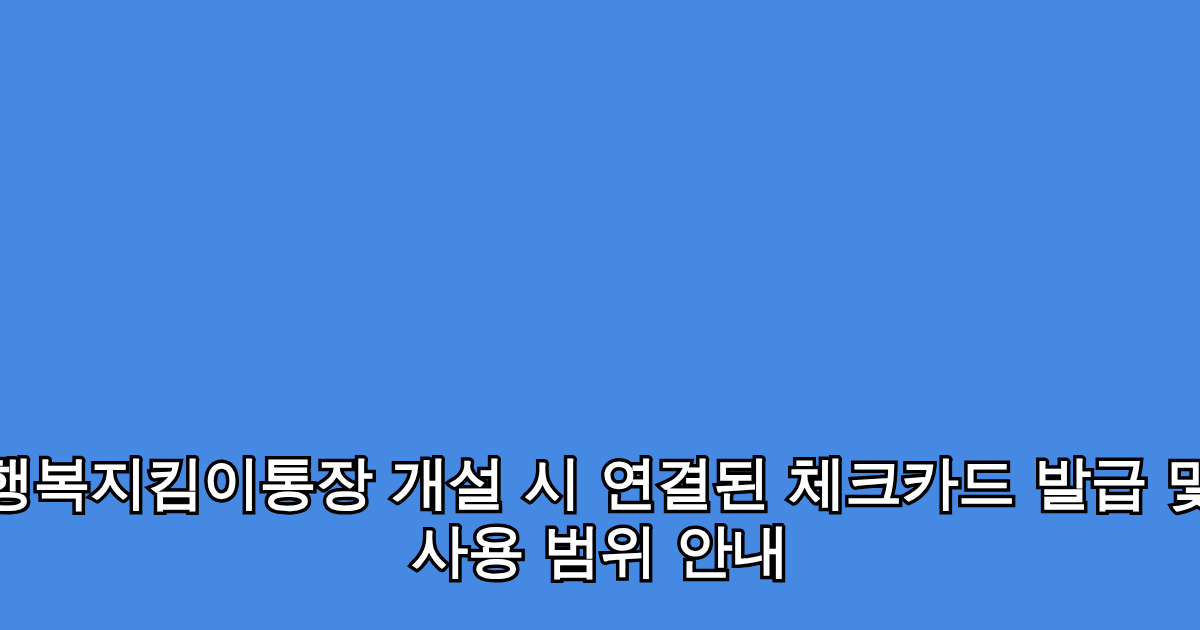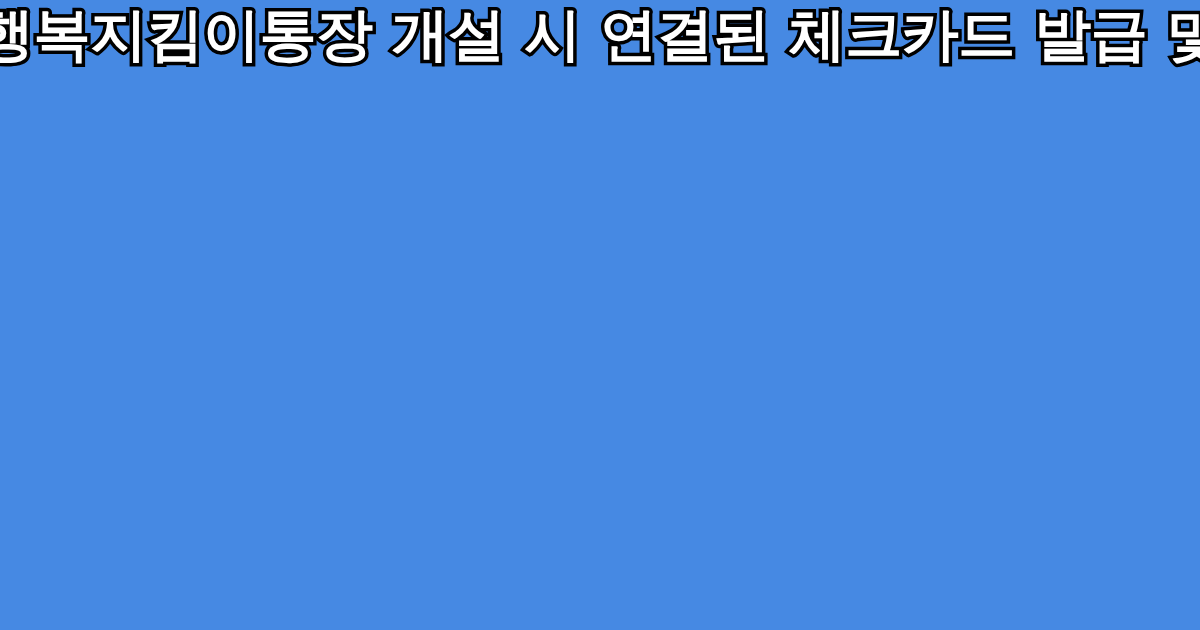--- a/index.html
+++ b/index.html
@@ -15,21 +15,21 @@
     font-family: "DejaVu Sans", "Liberation Sans", sans-serif;
   }
 
   .og-card {
     position: relative;
     box-sizing: border-box;
     width: 1200px;
     height: 630px;
     background-color: #4689E3;
     display: flex;
-    align-items: flex-start;
+    align-items: flex-end;
     justify-content: center;
     overflow: hidden;
   }
 
   .title-block {
     width: 1070px;
     margin: 0;
     padding: 0 0 46px 0;   
     text-align: center;
     display: flex;
@@ -69,16 +69,17 @@
 </style>
 </head>
 <body>
 
 <div class="og-card">
 
   <div class="title-block">
 
     <span class="title-line title-line--one">행복지킴이통장 개설 시 연결된 체크카드 발급 및</span>
 
+    <span class="title-line title-line--two">사용 범위 안내</span>
 
   </div>
 
 </div>
 
 </body></html>

